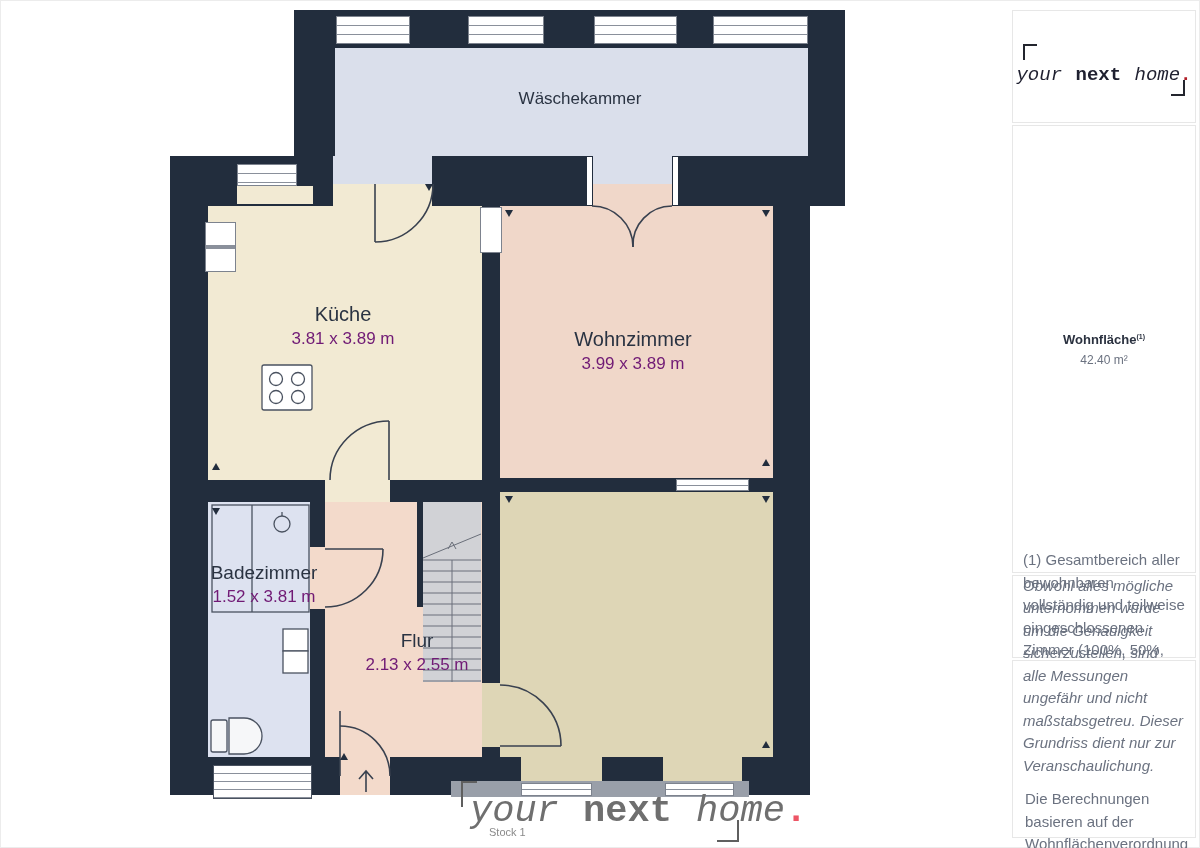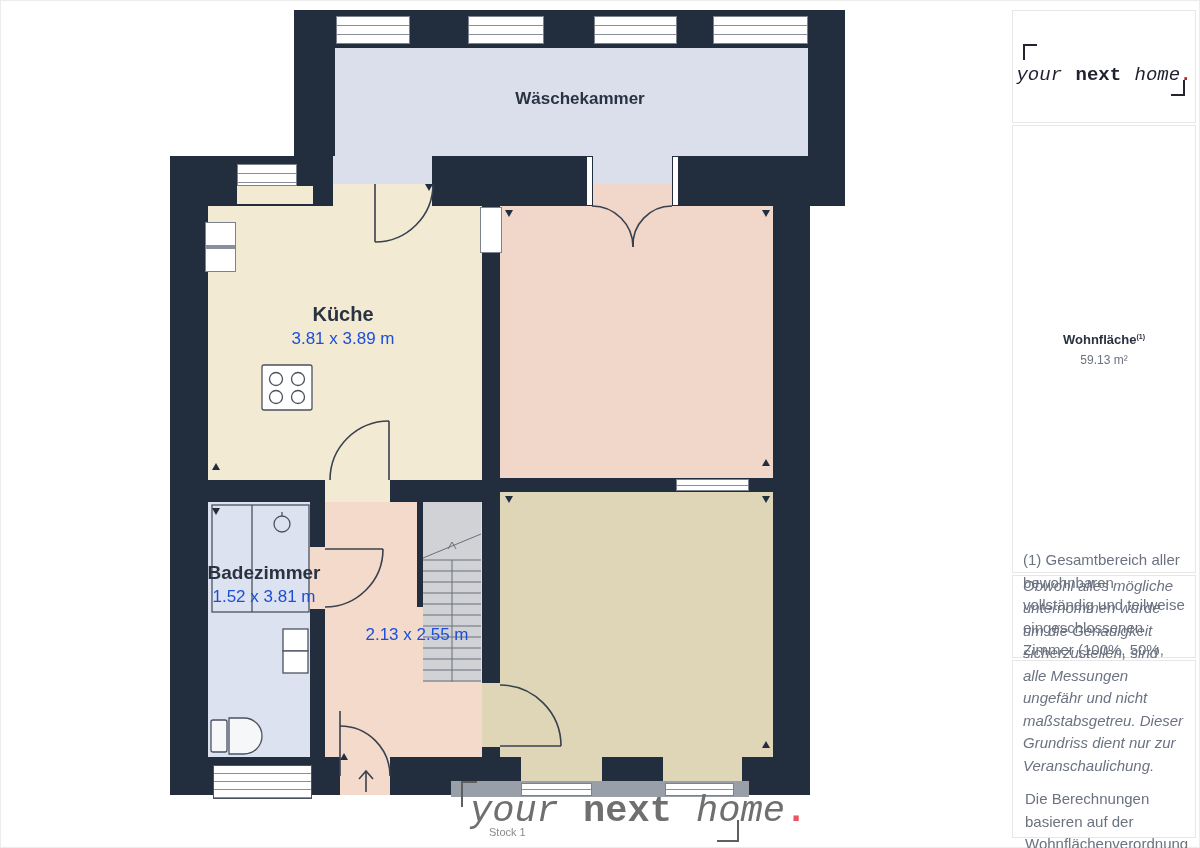--- a/index.html
+++ b/index.html
@@ -11,22 +11,22 @@
   
   .win{position:absolute;background:#ffffff;border:1px solid #7d838e;box-sizing:border-box;}
   .win-lines{background-image:repeating-linear-gradient(to bottom,transparent 0 8px,#8a909b 8px 9px);}
   .win-mid{background-image:linear-gradient(to bottom,transparent 0 45%,#8a909b 45% 55%,transparent 55%);}
   .sill{position:absolute;background:#999fa9;}
   .steps{position:absolute;background:#fff;border:1px solid #4a5260;box-sizing:border-box;
          background-image:repeating-linear-gradient(to bottom,transparent 0 7px,#8a909b 7px 8px);}
   .stairs{position:absolute;background:#d1d2d6;}
   
   .room-label{position:absolute;width:200px;text-align:center;color:#2a3342;pointer-events:none;}
-  .room-label .rn{font-weight:bold;}
-  .room-label .rd{font-weight:normal;color:#1d4ed8;margin-top:3px;}
+  .room-label .rn{font-weight:normal;}
+  .room-label .rd{font-weight:normal;color:#701a75;margin-top:3px;}
   .room-label .rd:empty{display:none;}
   .fs20 .rn{font-size:20px;} .fs20 .rd{font-size:17px;}
   .fs19 .rn{font-size:19px;margin-top:8px;} .fs19 .rd{font-size:17px;}
   .fs17 .rn{font-size:17px;}
   svg.overlay{position:absolute;left:0;top:0;pointer-events:none;}
   
   .card{position:absolute;left:1012px;width:184px;background:#fff;border:1px solid #e7e7e7;box-sizing:border-box;}
   .logo{white-space:nowrap;font-family:Liberation Mono, monospace;}
   .logo .w1,.logo .w3{font-style:italic;}
   .logo .w2{font-weight:bold;padding:0 2px;}
@@ -169,25 +169,30 @@
   </svg>
 
   <div class="room-label fs17" style="left:480px;top:89px;">
     <div class="rn">Wäschekammer</div>
 
   </div>
   <div class="room-label fs20" style="left:243px;top:303px;">
     <div class="rn">Küche</div>
     <div class="rd">3.81 x 3.89 m</div>
   </div>
+  <div class="room-label fs20" style="left:533px;top:328px;">
+    <div class="rn">Wohnzimmer</div>
+    <div class="rd">3.99 x 3.89 m</div>
+  </div>
   <div class="room-label fs19" style="left:164px;top:554px;">
     <div class="rn">Badezimmer</div>
     <div class="rd">1.52 x 3.81 m</div>
   </div>
   <div class="room-label fs19" style="left:317px;top:622px;">
+    <div class="rn">Flur</div>
     <div class="rd">2.13 x 2.55 m</div>
   </div>
 
   <div class="bracket gray-tl" style="left:461px;top:781px;width:14px;height:24px;"></div>
   <div class="bottom-logo" style="left:470px;top:790px;width:270px;text-align:center;">
     <span class="logo"><span class="w1">your</span>
     <span class="w2">next</span>
     <span class="w3">home</span><span class="dot" style="color:#ed5565;">.</span></span>
   </div>
   <div class="stock" style="left:489px;top:826px;">Stock 1</div>
@@ -200,21 +205,21 @@
       <span class="w2">next</span>
       <span class="w3">home</span><span class="dot" style="color:#b01e28;">.</span>
     </div>
     <div class="bracket br" style="right:10px;bottom:26px;width:12px;height:14px;"></div>
   </div>
 
   <div class="card" style="top:125px;height:448px;display:flex;flex-direction:column;justify-content:center;">
     <div class="area-label">
       <span>Wohnfläche</span><sup>(1)</sup>
     </div>
-    <div class="area-value">59.13 m²</div>
+    <div class="area-value">42.40 m²</div>
   </div>
 
   <div class="card" style="top:575px;height:83px;display:flex;align-items:center;">
     <div class="side-note" style="padding:0 10px;">(1) Gesamtbereich aller bewohnbaren vollständig und teilweise eingeschlossenen Zimmer (100%, 50%, 25%).</div>
   </div>
 
   <div class="card" style="top:660px;height:178px;display:flex;flex-direction:column;justify-content:center;gap:11px;">
     <div class="side-note" style="padding:0 10px;font-style:italic;">Obwohl alles mögliche unternommen wurde um die Genauigkeit sicherzustellen, sind alle Messungen ungefähr und nicht maßstabsgetreu. Dieser Grundriss dient nur zur Veranschaulichung.</div>
     <div class="side-note" style="padding:0 12px;">Die Berechnungen basieren auf der Wohnflächenverordnung (WoFIV) in Deutschland.</div>
     <div class="giraffe">

